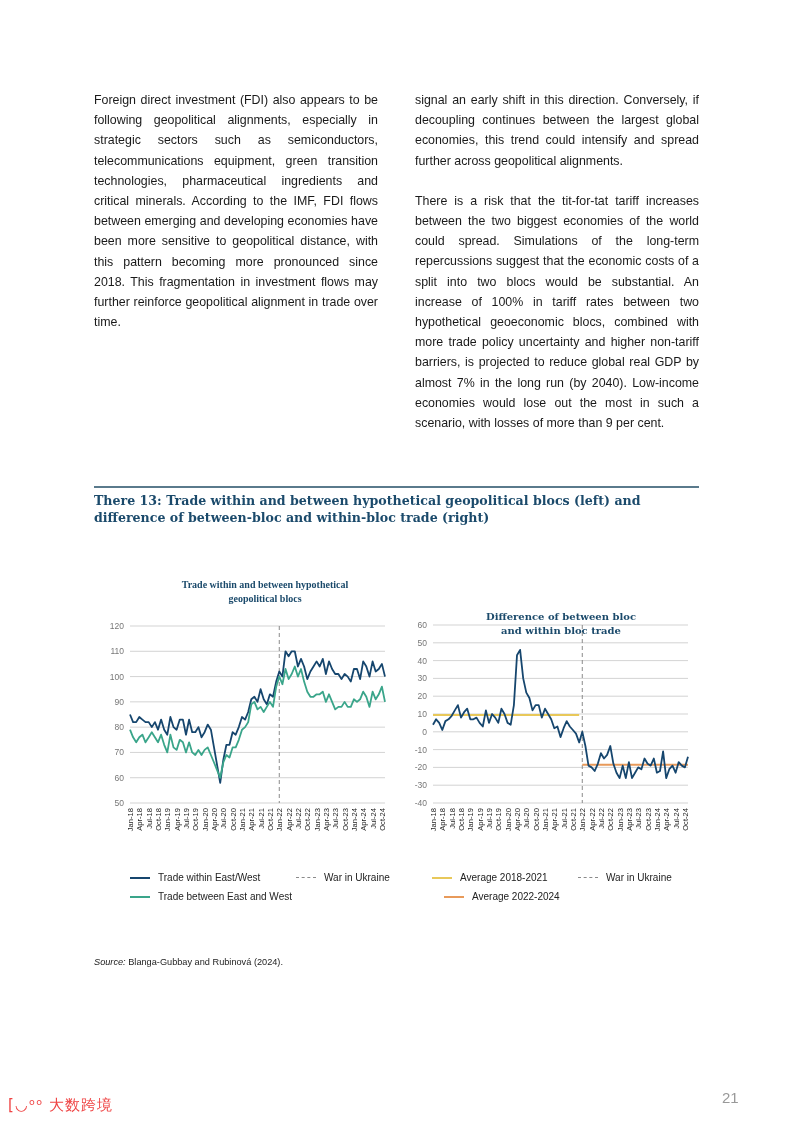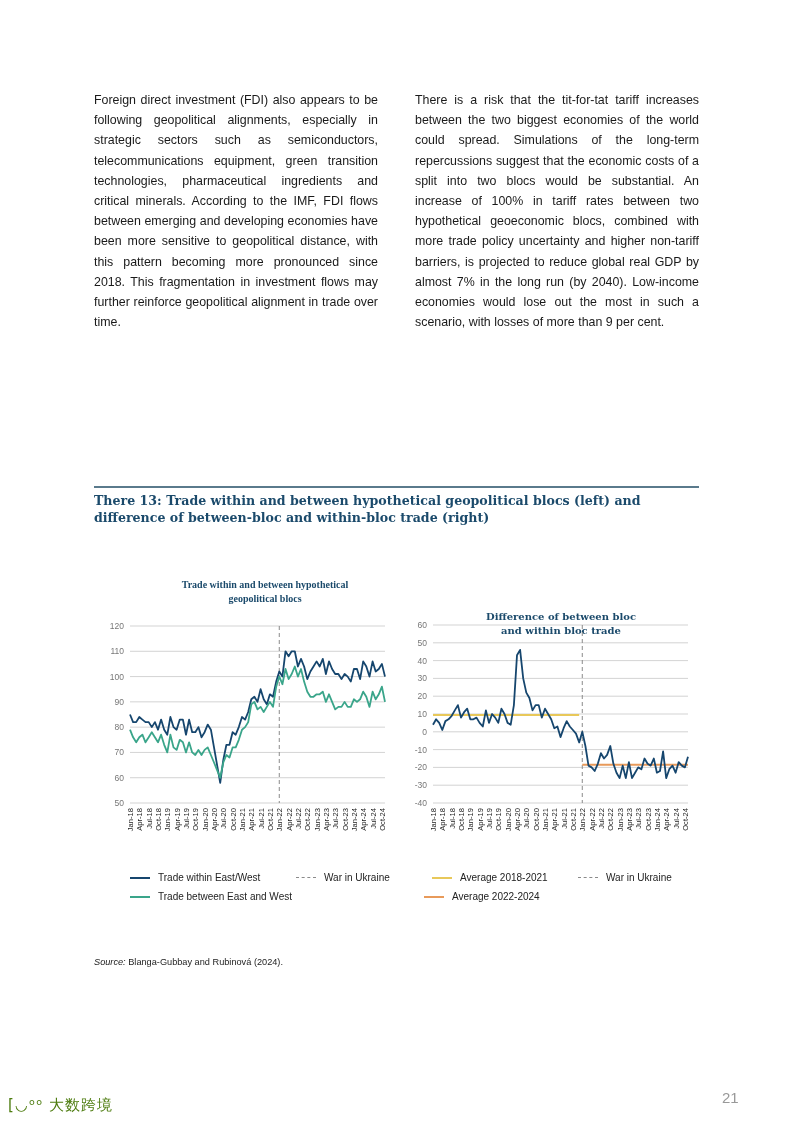--- a/index.html
+++ b/index.html
@@ -17,30 +17,31 @@
                line-height: 13.5px; color: #1b4a6b; text-align: center; }
   svg.chart { position: absolute; overflow: visible; }
   .legend { position: absolute; font-size: 10px; color: #222; }
   .legend .item { position: absolute; white-space: nowrap; display: flex; align-items: center; }
   .legend .swatch { display: inline-block; width: 20px; height: 0; margin-right: 8px; border-top: 2px solid; }
   .legend .swatch.dash { border-top: 1.5px dashed #8a8a8a; }
   .notes { position: absolute; left: 94px; top: 956px; width: 600px; font-size: 9.2px; line-height: 13px; color: #222; }
   .notes p { margin: 0 0 4px 0; }
   .notes em { font-style: italic; }
   .page-num { position: absolute; left: 722px; top: 1089px; font-size: 15px; color: #999; }
-  .watermark { position: absolute; left: 8px; top: 1096px; font-size: 15px; color: #4d7c0f; letter-spacing: 1px;
+  .watermark { position: absolute; left: 8px; top: 1096px; font-size: 15px; color: #ef4444; letter-spacing: 1px;
                font-family: "DejaVu Sans", sans-serif; }
 </style>
 </head>
 <body>
 
 <div class="col col-left">
   <p>Foreign direct investment (FDI) also appears to be following geopolitical alignments, especially in strategic sectors such as semiconductors, telecommunications equipment, green transition technologies, pharmaceutical ingredients and critical minerals. According to the IMF, FDI flows between emerging and developing economies have been more sensitive to geopolitical distance, with this pattern becoming more pronounced since 2018. This fragmentation in investment flows may further reinforce geopolitical alignment in trade over time.</p>
 </div>
 <div class="col col-right">
+  <p>signal an early shift in this direction. Conversely, if decoupling continues between the largest global economies, this trend could intensify and spread further across geopolitical alignments.</p>
   <p>There is a risk that the tit-for-tat tariff increases between the two biggest economies of the world could spread. Simulations of the long-term repercussions suggest that the economic costs of a split into two blocs would be substantial. An increase of 100% in tariff rates between two hypothetical geoeconomic blocs, combined with more trade policy uncertainty and higher non-tariff barriers, is projected to reduce global real GDP by almost 7% in the long run (by 2040). Low-income economies would lose out the most in such a scenario, with losses of more than 9 per cent.</p>
 </div>
 
 <div class="rule"></div>
 <div class="chart-title">There 13: Trade within and between hypothetical geopolitical blocs (left) and difference of between-bloc and within-bloc trade (right)</div>
 
 <div class="sub-title" style="left:150px; top:578px; width:230px;font-family:Liberation Serif, serif;">
   <div>Trade within and between hypothetical</div>
   <div>geopolitical blocs</div>
 </div>
@@ -171,21 +172,21 @@
 </div>
 <div class="legend" style="left:0; top:0;">
   <div class="item" style="left:432px; top:872px;">
     <span class="swatch" style="border-color:#e8c85a"></span>
     <span>Average 2018-2021</span>
   </div>
   <div class="item" style="left:578px; top:872px;">
     <span class="swatch dash"></span>
     <span>War in Ukraine</span>
   </div>
-  <div class="item" style="left:424px; top:891px;">
+  <div class="item" style="left:444px; top:891px;">
     <span class="swatch" style="border-color:#e89a5a"></span>
     <span>Average 2022-2024</span>
   </div>
 </div>
 
 <div class="notes">
   <p><em>Source:</em><span> Blanga-Gubbay and Rubinová (2024).</span></p>
 </div>
 
 <div class="page-num">21</div>

